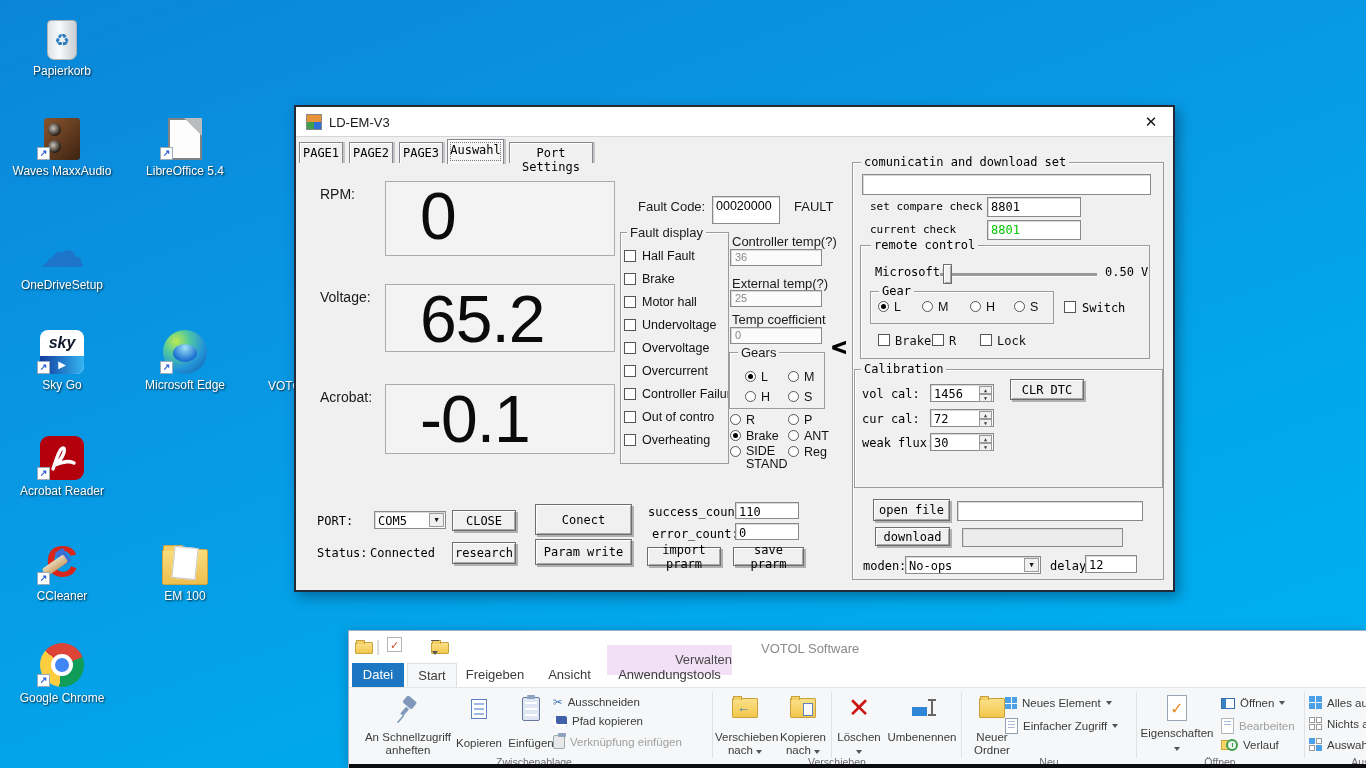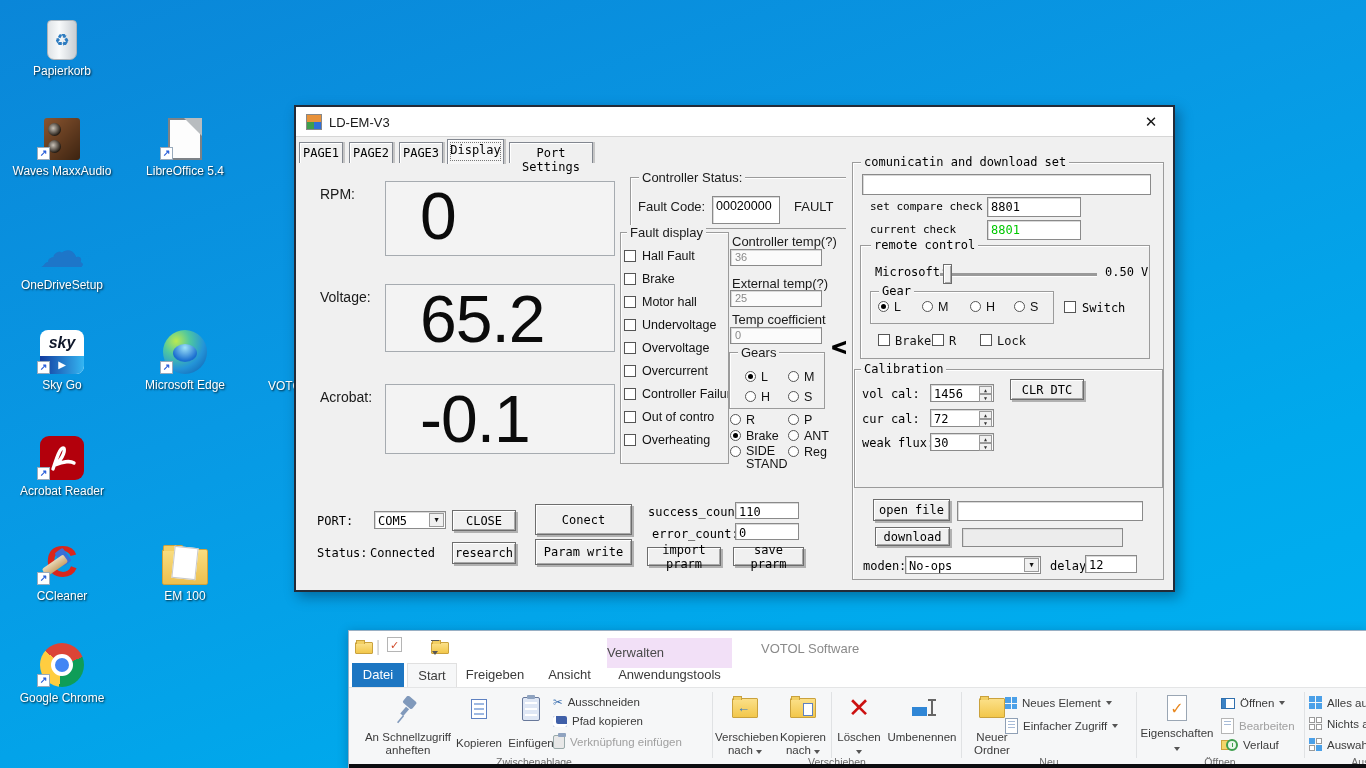--- a/index.html
+++ b/index.html
@@ -205,42 +205,39 @@
 <div id="appwin" class="abs">
   <div id="titlebar" class="abs">
     <span id="appicon"></span>
     <span class="abs u" style="left:33px;top:8px;font-size:13px">LD-EM-V3</span>
     <span class="abs xbtn">✕</span>
   </div>
   <div id="apptabs">
       <div class="apptab" style="left: 3px; top: 35px; width: 44px; position: absolute;">PAGE1</div>
       <div class="apptab" style="left: 53px; top: 35px; width: 44px; position: absolute;">PAGE2</div>
       <div class="apptab" style="left: 103px; top: 35px; width: 44px; position: absolute;">PAGE3</div>
-      <div class="apptab on" style="left: 151px; top: 32px; width: 57px; position: absolute;">Display</div>
+      <div class="apptab on" style="left: 151px; top: 32px; width: 57px; position: absolute;">Auswahl</div>
       <div class="apptab" style="left: 213px; top: 35px; width: 84px; position: absolute;">Port Settings</div>
     </div>
 
   <div id="gauges">
       <div class="abs u" style="left: 24px; top: 79px; font-size: 14px;">RPM:</div>
       <div class="gauge" style="left: 89px; top: 74px; width: 230px; height: 75px;">
         <span>0</span>
       </div>
       <div class="abs u" style="left: 24px; top: 182px; font-size: 14px;">Voltage:</div>
       <div class="gauge" style="left: 89px; top: 177px; width: 230px; height: 68px;">
         <span>65.2</span>
       </div>
       <div class="abs u" style="left: 24px; top: 282px; font-size: 14px;">Acrobat:</div>
       <div class="gauge" style="left: 89px; top: 277px; width: 230px; height: 70px;">
         <span>-0.1</span>
       </div>
     </div>
 
-  <div class="grp" style="left:334px;top:70px;width:226px;height:52px">
-    <span class="glab u" style="left:8px;top:-8px;font-size:13px">Controller Status:</span>
-  </div>
   <span class="abs u" style="left:342px;top:92px">Fault Code:</span>
   <div class="inset" style="left:416px;top:89px;width:68px;height:28px;font-family:'Liberation Sans';font-size:12.5px">00020000</div>
   <span class="abs u" style="left:498px;top:92px">FAULT</span>
 
   <div class="grp" style="left:324px;top:125px;width:109px;height:232px">
     <span class="glab u" style="left:6px;top:-8px;font-size:13px">Fault display</span>
   </div>
   <div id="faultlist">
       <div class="cb" style="left: 328px; top: 143px;"></div>
       <div class="rlab" style="left: 346px; top: 142px; max-width: 86px; overflow: hidden;">Hall Fault</div>
@@ -395,21 +392,21 @@
   <div class="btn3d" style="left:437px;top:440px;width:71px;height:19px">save prarm</div>
 </div>
 
 <div id="explorer" class="abs">
   
   <span class="abs fico" style="left:6px;top:9px"></span>
   <span class="abs" style="left:27px;top:7px;color:#ccc">|</span>
   <span class="abs" style="left:38px;top:6px;width:15px;height:15px;background:#fff;border:1px solid #b5b5b5;color:#d04a2a;font-size:11px;line-height:14px;text-align:center">✓</span>
   <span class="abs fico" style="left:60px;top:9px"></span>
   <span class="abs" style="left:82px;top:9px;border-top:1px solid #555;width:8px"><i class="caret" style="margin:2px 0 0 1px"></i></span>
-  <div class="abs" style="left:258px;top:7px;width:125px;height:30px;background:#f2e0f7;color:#4a4a4a;font-size:13px;text-align:left;line-height:30px">Verwalten</div>
+  <div class="abs" style="left:258px;top:14px;width:125px;height:30px;background:#f2e0f7;color:#4a4a4a;font-size:13px;text-align:right;line-height:30px">Verwalten</div>
   <span class="abs" style="left:412px;top:10px;font-size:13px;color:#8a8a8a">VOTOL Software</span>
   <div id="etabs">
       <div class="etab file" style="left: 3px; width: 52px;">Datei</div>
       <div class="etab on" style="left: 58px; width: 50px;">Start</div>
       <div class="etab" style="left: 115px; width: 62px;">Freigeben</div>
       <div class="etab" style="left: 198px; width: 45px;">Ansicht</div>
       <div class="etab" style="left: 258px; width: 125px;">Anwendungstools</div>
     </div>
 
   <div id="ribbon">

